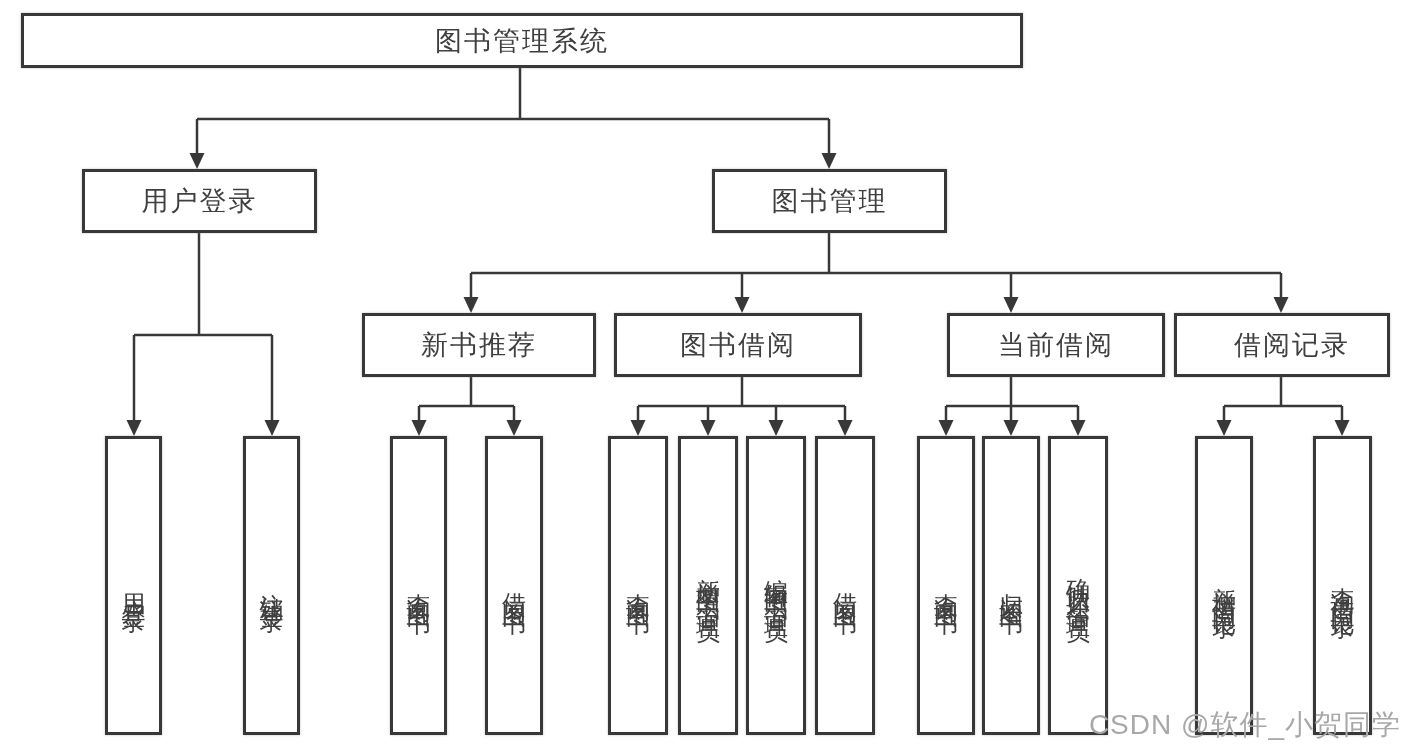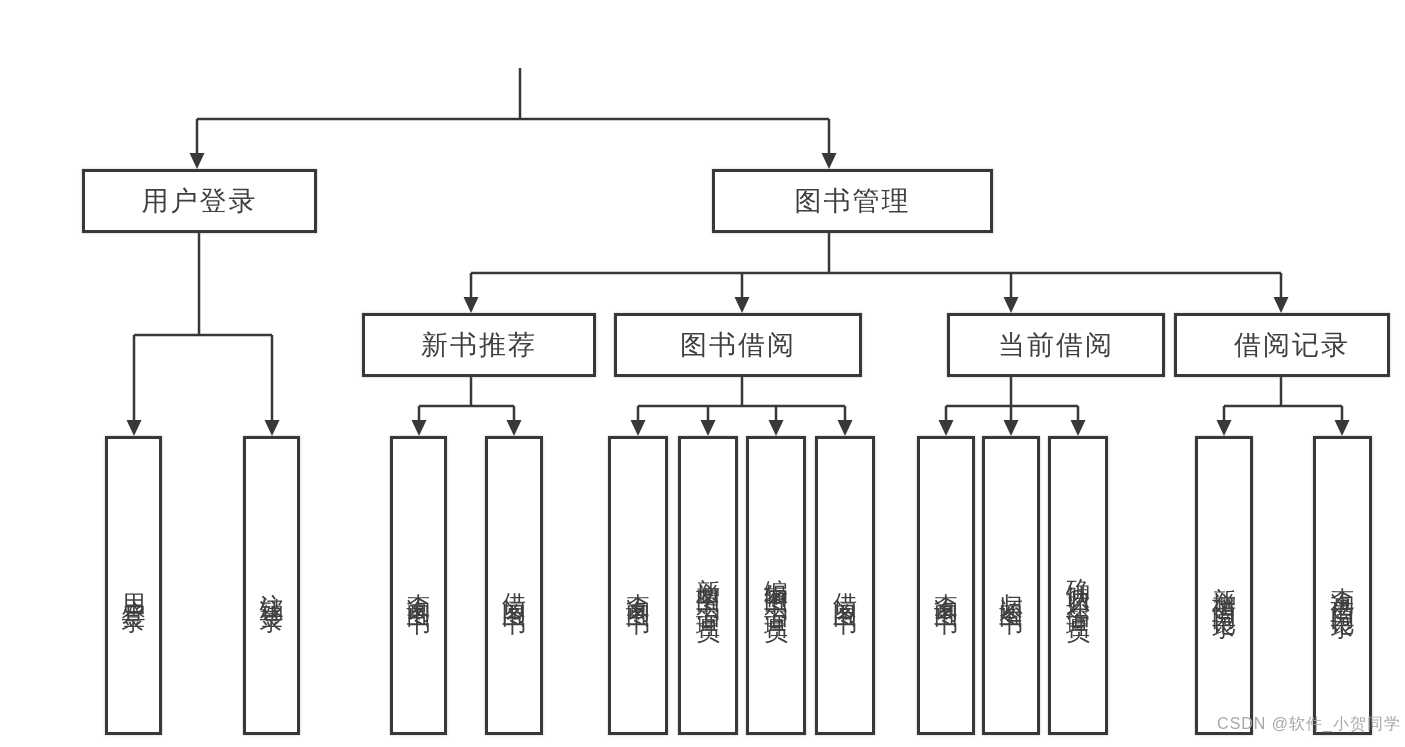--- a/index.html
+++ b/index.html
@@ -25,22 +25,22 @@
   .leaf .vtext{
     writing-mode:vertical-rl;
     text-orientation:mixed;
     font-size:24px;
     line-height:1;
     letter-spacing:6px;
     color:#3f3f3f;
   }
   .watermark{
     position:absolute;
-    right:4px;bottom:12px;
-    font-size:16px;
+    right:4px;bottom:3px;
+    font-size:28px;
     color:#a8a8a8;
     letter-spacing:1px;
     white-space:nowrap;
   }
   .edge{stroke:#383838;stroke-width:2.5;fill:none;}
   .arrow{fill:#383838;stroke:none;}
 </style>
 </head>
 <body>
 
@@ -82,23 +82,24 @@
       <polygon class="arrow" points="1011,436 1003.5,420 1018.5,420"></polygon>
       <polygon class="arrow" points="1078,436 1070.5,420 1085.5,420"></polygon>
     </g>
     <g>
       <path class="edge" d="M1281 377 V406 M1224 406 H1342 M1224 406 V420 M1342 406 V420"></path>
       <polygon class="arrow" points="1224,436 1216.5,420 1231.5,420"></polygon>
       <polygon class="arrow" points="1342,436 1334.5,420 1349.5,420"></polygon>
     </g>
   </svg>
 
+  <div class="node hnode" style="left:21px;top:13px;width:1002px;height:55px;">图书管理系统</div>
 
   <div class="node hnode" style="left:82px;top:169px;width:235px;height:64px;">用户登录</div>
-  <div class="node hnode" style="left:712px;top:169px;width:281px;height:64px;">图书管理</div>
+  <div class="node hnode" style="left:712px;top:169px;width:235px;height:64px;">图书管理</div>
 
   <div class="node hnode" style="left:362px;top:313px;width:234px;height:64px;">新书推荐</div>
   <div class="node hnode" style="left:614px;top:313px;width:248px;height:64px;">图书借阅</div>
   <div class="node hnode" style="left:902px;top:313px;width:218px;height:64px;margin-left:45px;">当前借阅</div>
   <div class="node hnode" style="left:1174px;top:313px;width:216px;height:64px;padding-left:20px;">借阅记录</div>
 
   <div class="node leaf" style="left:105px;width:57px;">
     <span class="vtext">用户登录</span>
   </div>
   <div class="node leaf" style="left:243px;width:57px;">

